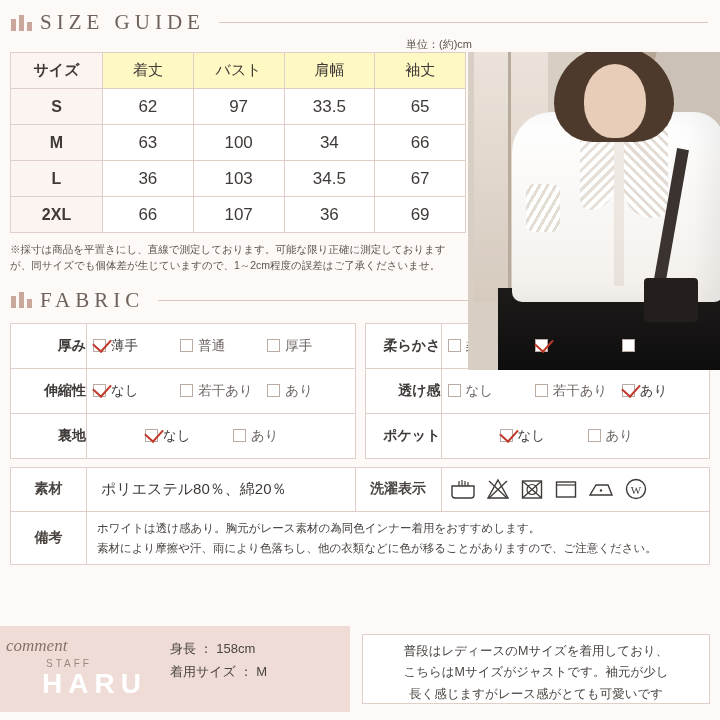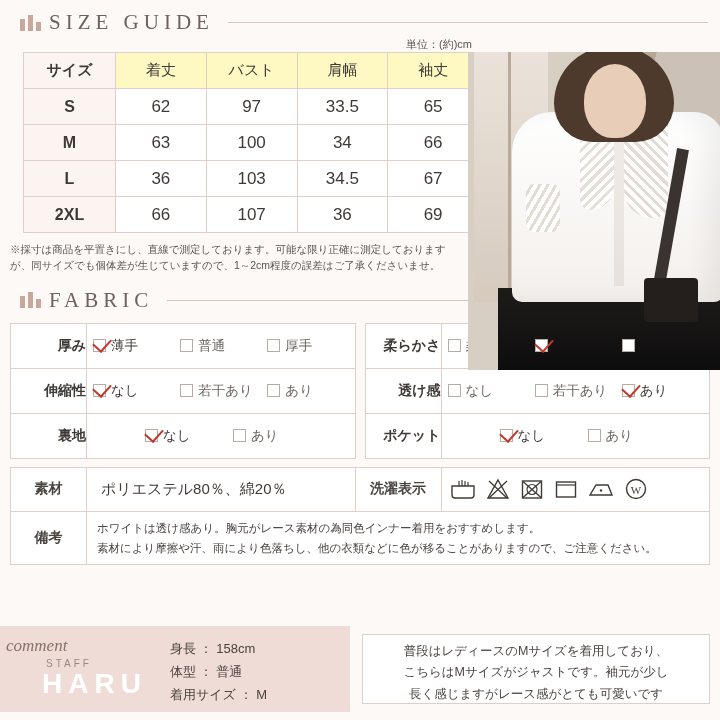--- a/index.html
+++ b/index.html
@@ -7,36 +7,36 @@
     width: 720px; height: 720px;
     background: #fdf8f6;
     font-family: "Liberation Sans", sans-serif;
     color: #4a4441;
     overflow: hidden;
     position: relative;
   }
   .page { width: 720px; height: 720px; position: relative; background: #fdf9f7; }
 
   
-  .sec-head { display: flex; align-items: center; gap: 8px; padding: 10px 12px 6px 20px; }
+  .sec-head { display: flex; align-items: center; gap: 8px; padding: 10px 12px 6px 11px; }
   .sec-bars { display: flex; gap: 3px; align-items: flex-end; }
   .sec-bars i { display: block; width: 5px; background: #c9a79d; }
   .sec-bars i:nth-child(1) { height: 12px; }
   .sec-bars i:nth-child(2) { height: 16px; }
   .sec-bars i:nth-child(3) { height: 9px; }
   .sec-title {
     font-family: "Liberation Serif", serif;
     font-size: 21px; letter-spacing: 5px; color: #6f625c; font-weight: normal;
   }
   .sec-line { flex: 1; height: 1px; background: #d9c6bf; margin-left: 6px; }
 
   
   .unit { text-align: right; font-size: 11px; color: #5b524e; padding-right: 248px; margin-top: -4px; }
   .size-wrap { position: relative; width: 720px; }
-  table.size { border-collapse: collapse; width: 456px; margin-left: 23px; table-layout: fixed; }
+  table.size { border-collapse: collapse; width: 456px; margin-left: 10px; table-layout: fixed; }
   table.size th, table.size td {
     border: 1px solid #e0cfc9;
     height: 36px;
     text-align: center;
     font-size: 17px;
     color: #3f3a37;
     background: #fff;
   }
   table.size th { background: #fef9c3; font-weight: normal; font-size: 15px; }
   table.size tr td:first-child, table.size tr th:first-child { width: 92px; background: #fbf4f1; font-weight: bold; }
@@ -362,21 +362,20 @@
   </table>
 
   <div class="comment">
     <div class="cmt-left">
       <span class="cmt-script">comment</span>
       <span class="cmt-staff">STAFF</span>
       <span class="cmt-name">HARU</span>
     </div>
     <div class="cmt-mid">
       <div>身長 ： 158cm</div>
-      <div>体型 ： 普通</div>
       <div>着用サイズ ： M</div>
     </div>
     <div class="cmt-right">
       <div class="cmt-bubble">
         <div>普段はレディースのMサイズを着用しており、</div>
         <div>こちらはMサイズがジャストです。袖元が少し</div>
         <div>長く感じますがレース感がとても可愛いです</div>
       </div>
     </div>
   </div>

